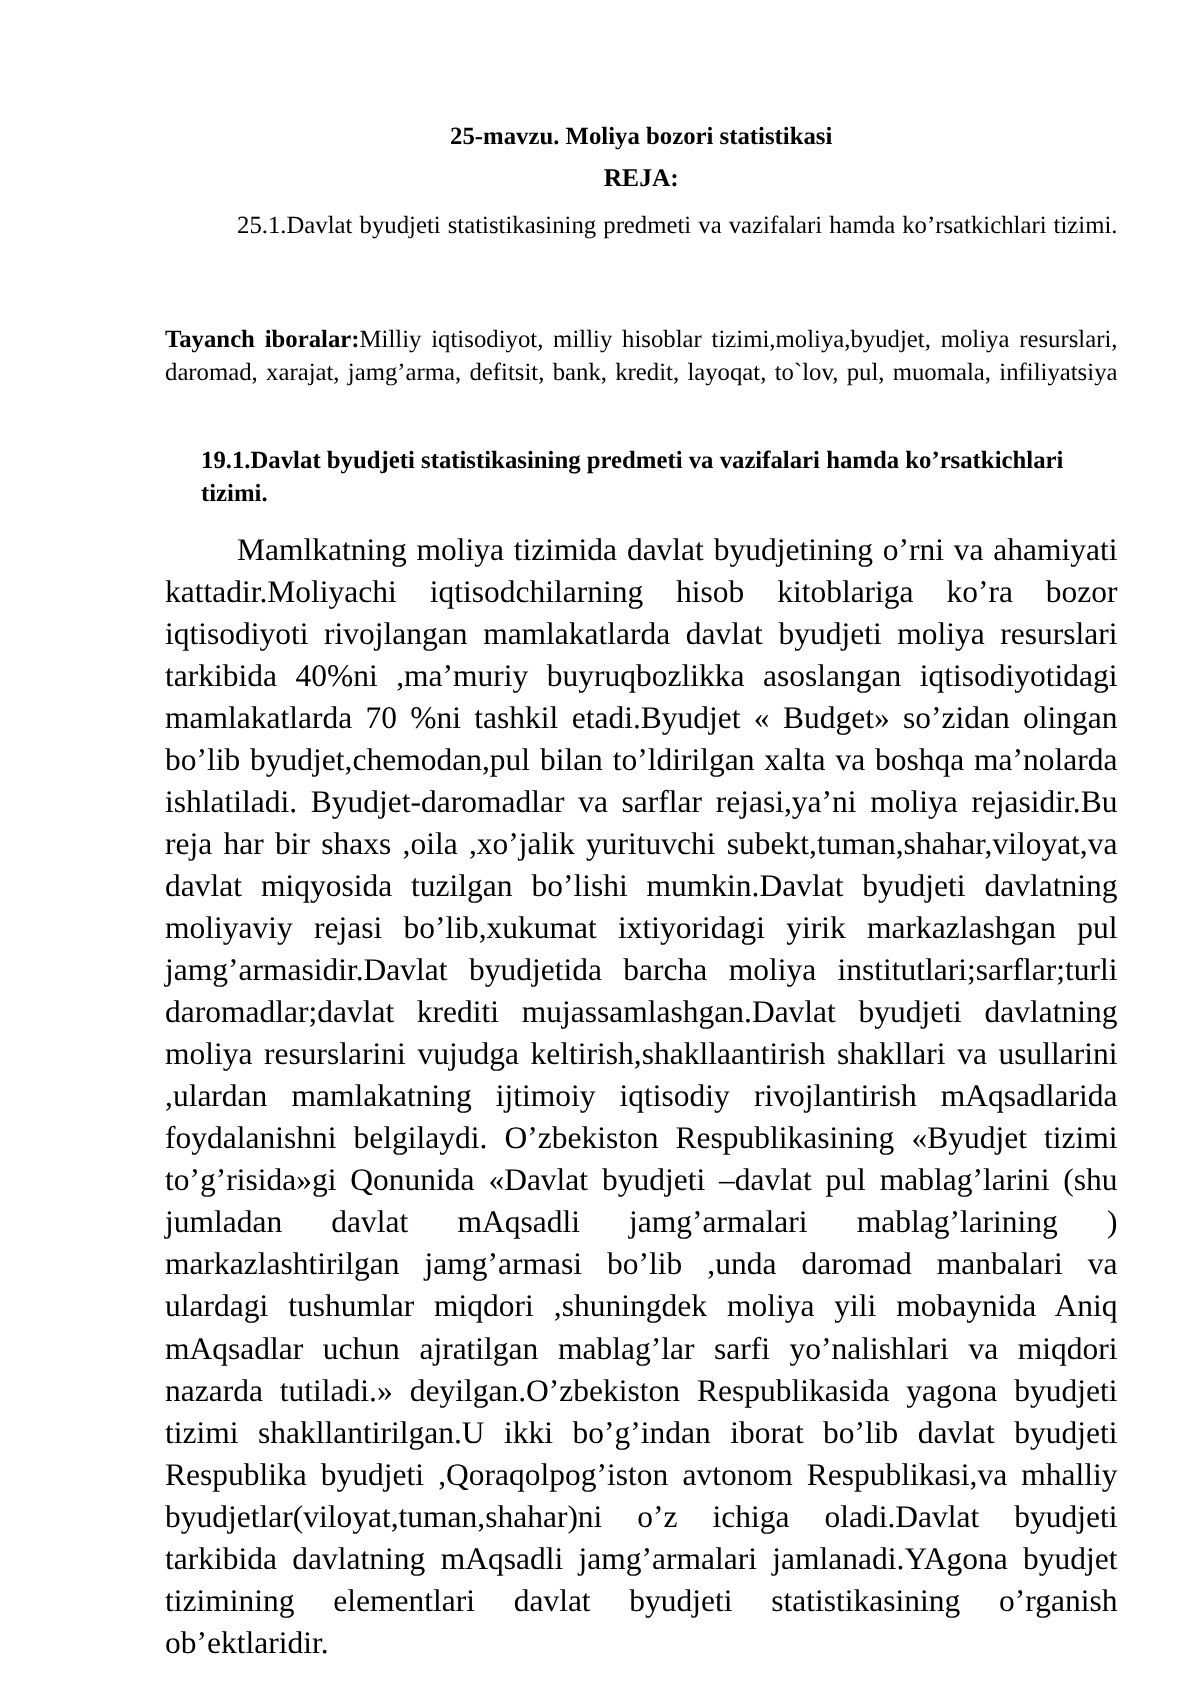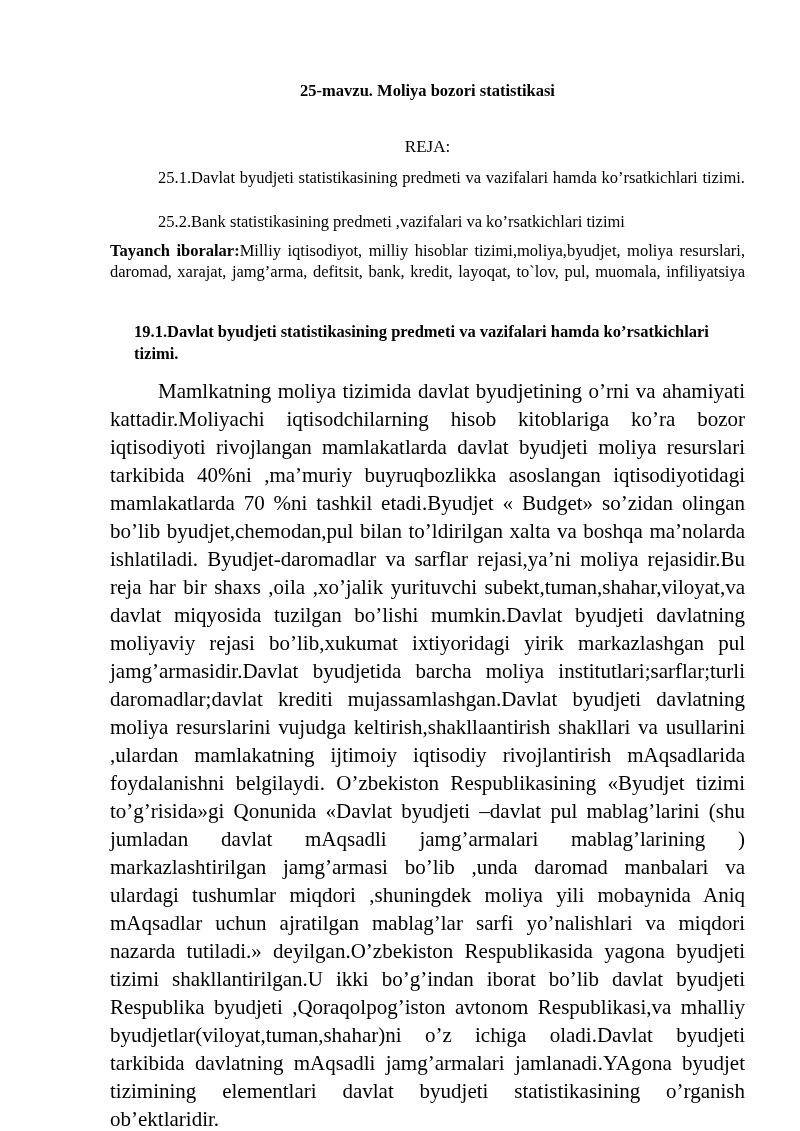--- a/index.html
+++ b/index.html
@@ -30,23 +30,23 @@
   }
   .doc-title {
     text-align: center;
     font-weight: bold;
     font-size: 16.5px;
     margin-top: 80px;
     line-height: 1.35;
   }
   .reja-title {
     text-align: center;
-    font-weight: normal;
+    font-weight: bold;
     font-size: 17px;
-    margin-top: 34px;
+    margin-top: 6px;
     line-height: 1.35;
   }
   .reja-list {
     margin-top: 8px;
     margin-left: 48px;
   }
   .reja-item {
     font-size: 16.5px;
     line-height: 1.32;
     text-align: justify;
@@ -54,21 +54,21 @@
   }
   .reja-item.justified {
     text-align: justify;
   }
   .reja-item.justified::after {
     content: "";
     display: inline-block;
     width: 100%;
   }
   .keywords {
-    margin-top: 7px;
+    margin-top: 32px;
     font-size: 16.5px;
     line-height: 1.32;
     text-align: justify;
   }
   .keywords::after {
     content: "";
     display: inline-block;
     width: 100%;
   }
   .keywords .kw-label {
@@ -109,21 +109,20 @@
 
 <div class="page">
   <div class="content">
 
     <div class="doc-title">25-mavzu. Moliya bozori statistikasi</div>
 
     <div class="reja-title">REJA:</div>
 
     <div class="reja-list">
       <div class="reja-item justified">25.1.Davlat byudjeti statistikasining predmeti va vazifalari hamda ko’rsatkichlari tizimi.</div>
-      <div class="reja-item">25.2.Bank statistikasining predmeti ,vazifalari va ko’rsatkichlari tizimi</div>
     </div>
 
     <div class="keywords"><span class="kw-label">Tayanch iboralar:</span><span>Milliy iqtisodiyot, milliy hisoblar tizimi,moliya,byudjet, moliya resurslari, daromad, xarajat, jamg’arma, defitsit, bank, kredit, layoqat, to`lov, pul, muomala, infiliyatsiya</span></div>
 
     <div class="section-heading">19.1.Davlat byudjeti statistikasining predmeti va vazifalari hamda ko’rsatkichlari tizimi.</div>
 
     <div class="body-text">
       <p class="para">Mamlkatning moliya tizimida davlat byudjetining o’rni va ahamiyati kattadir.Moliyachi iqtisodchilarning hisob kitoblariga ko’ra bozor iqtisodiyoti rivojlangan mamlakatlarda davlat byudjeti moliya resurslari tarkibida 40%ni ,ma’muriy buyruqbozlikka asoslangan iqtisodiyotidagi mamlakatlarda 70 %ni tashkil etadi.Byudjet « Budget» so’zidan olingan bo’lib byudjet,chemodan,pul bilan to’ldirilgan xalta va boshqa ma’nolarda ishlatiladi. Byudjet-daromadlar va sarflar rejasi,ya’ni moliya rejasidir.Bu reja har bir shaxs ,oila ,xo’jalik yurituvchi subekt,tuman,shahar,viloyat,va davlat miqyosida tuzilgan bo’lishi mumkin.Davlat byudjeti davlatning moliyaviy rejasi bo’lib,xukumat ixtiyoridagi yirik markazlashgan pul jamg’armasidir.Davlat byudjetida barcha moliya institutlari;sarflar;turli daromadlar;davlat krediti mujassamlashgan.Davlat byudjeti davlatning moliya resurslarini vujudga keltirish,shakllaantirish shakllari va usullarini ,ulardan mamlakatning ijtimoiy iqtisodiy  rivojlantirish mAqsadlarida foydalanishni belgilaydi.   O’zbekiston Respublikasining «Byudjet tizimi to’g’risida»gi Qonunida «Davlat byudjeti –davlat pul mablag’larini (shu jumladan davlat mAqsadli jamg’armalari mablag’larining ) markazlashtirilgan jamg’armasi bo’lib ,unda daromad manbalari va ulardagi tushumlar miqdori ,shuningdek moliya yili mobaynida Aniq mAqsadlar uchun ajratilgan mablag’lar sarfi yo’nalishlari va miqdori nazarda tutiladi.» deyilgan.O’zbekiston Respublikasida yagona byudjeti tizimi shakllantirilgan.U ikki bo’g’indan iborat bo’lib davlat byudjeti Respublika byudjeti ,Qoraqolpog’iston avtonom Respublikasi,va mhalliy byudjetlar(viloyat,tuman,shahar)ni o’z ichiga oladi.Davlat byudjeti tarkibida davlatning mAqsadli jamg’armalari  jamlanadi.YAgona byudjet tizimining elementlari davlat byudjeti statistikasining o’rganish ob’ektlaridir.</p>
     </div>
 

